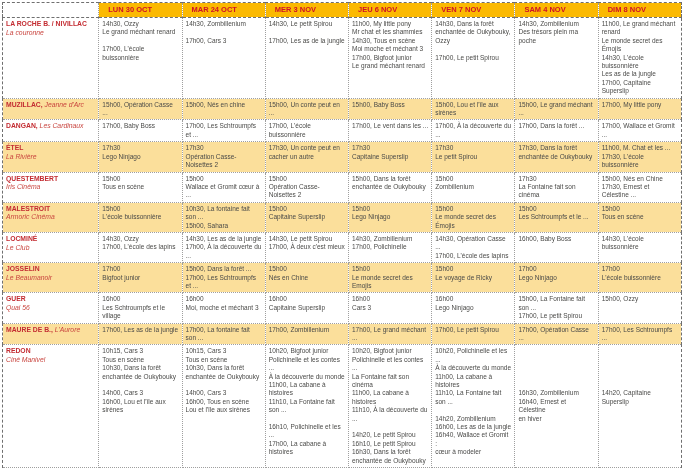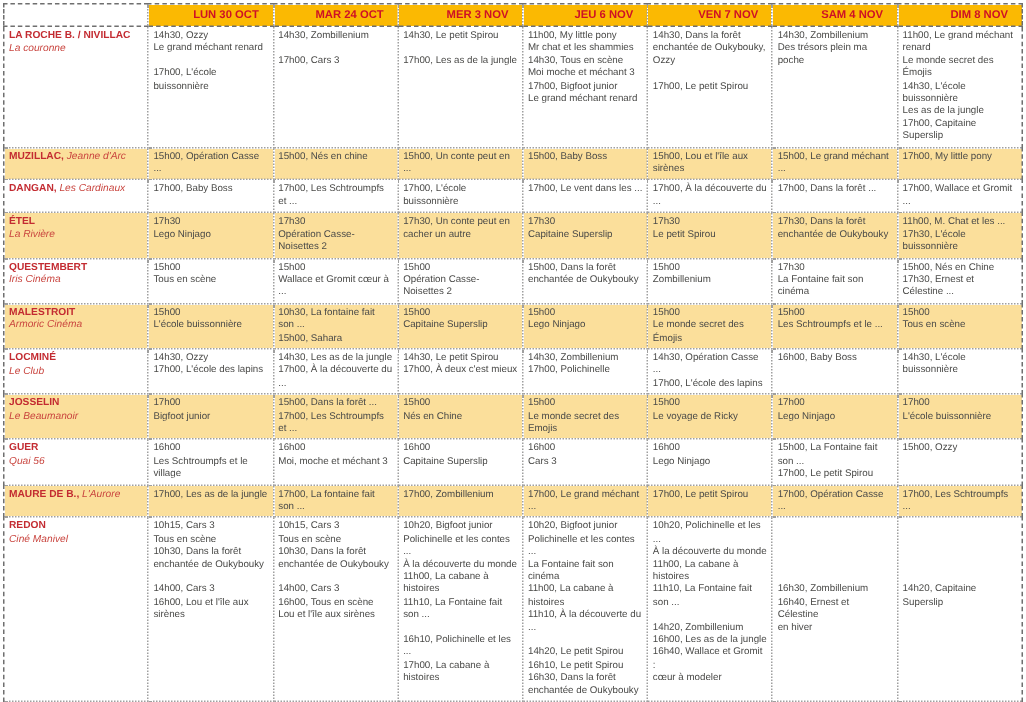--- a/index.html
+++ b/index.html
@@ -18,21 +18,21 @@
     vertical-align: top;
     padding: 2px 3px;
     overflow: hidden;
   }
   thead th {
     background: #fbb902;
     color: #ce1126;
     font-weight: bold;
     font-size: 7.5px;
     line-height: 10px;
-    text-align: right;
+    text-align: left;
     padding: 2px 9px;
     border-bottom: 1px dashed #6f6f6f;
   }
   thead th.corner { background: #ffffff; }
   td.label-cell {
     font-size: 6.8px;
     line-height: 8.6px;
     color: #c32b31;
     font-weight: bold;
   }

